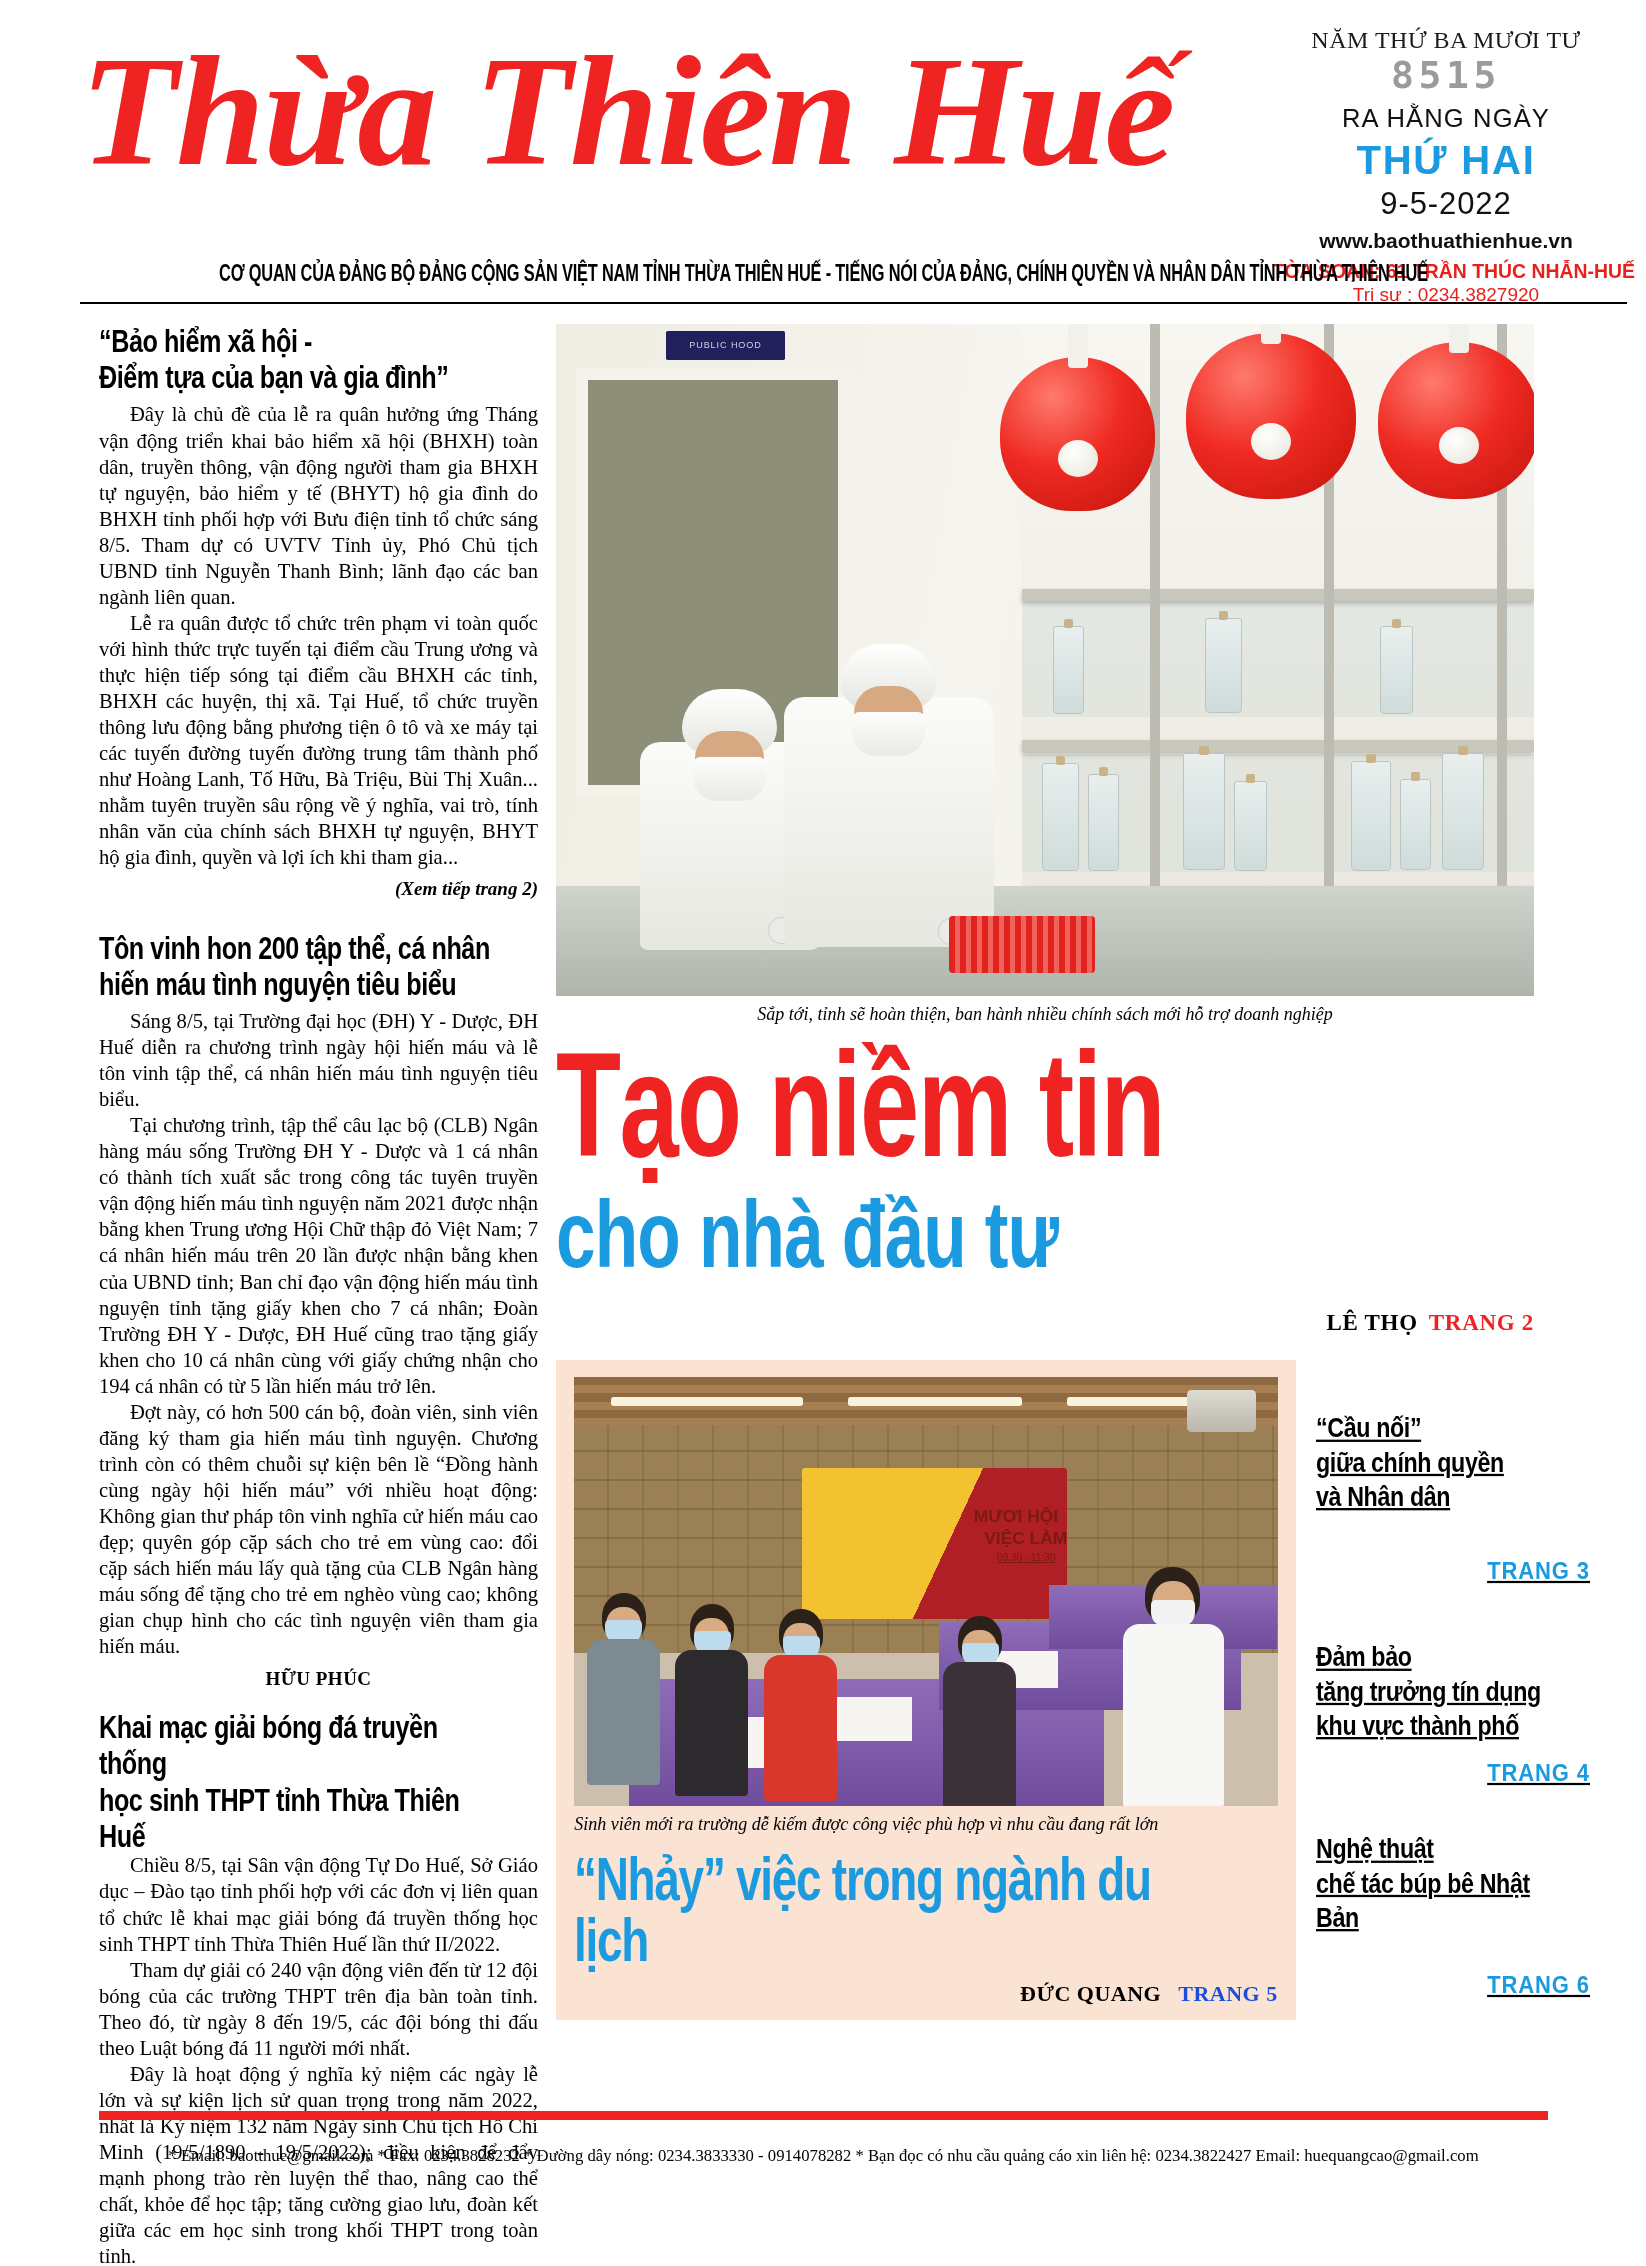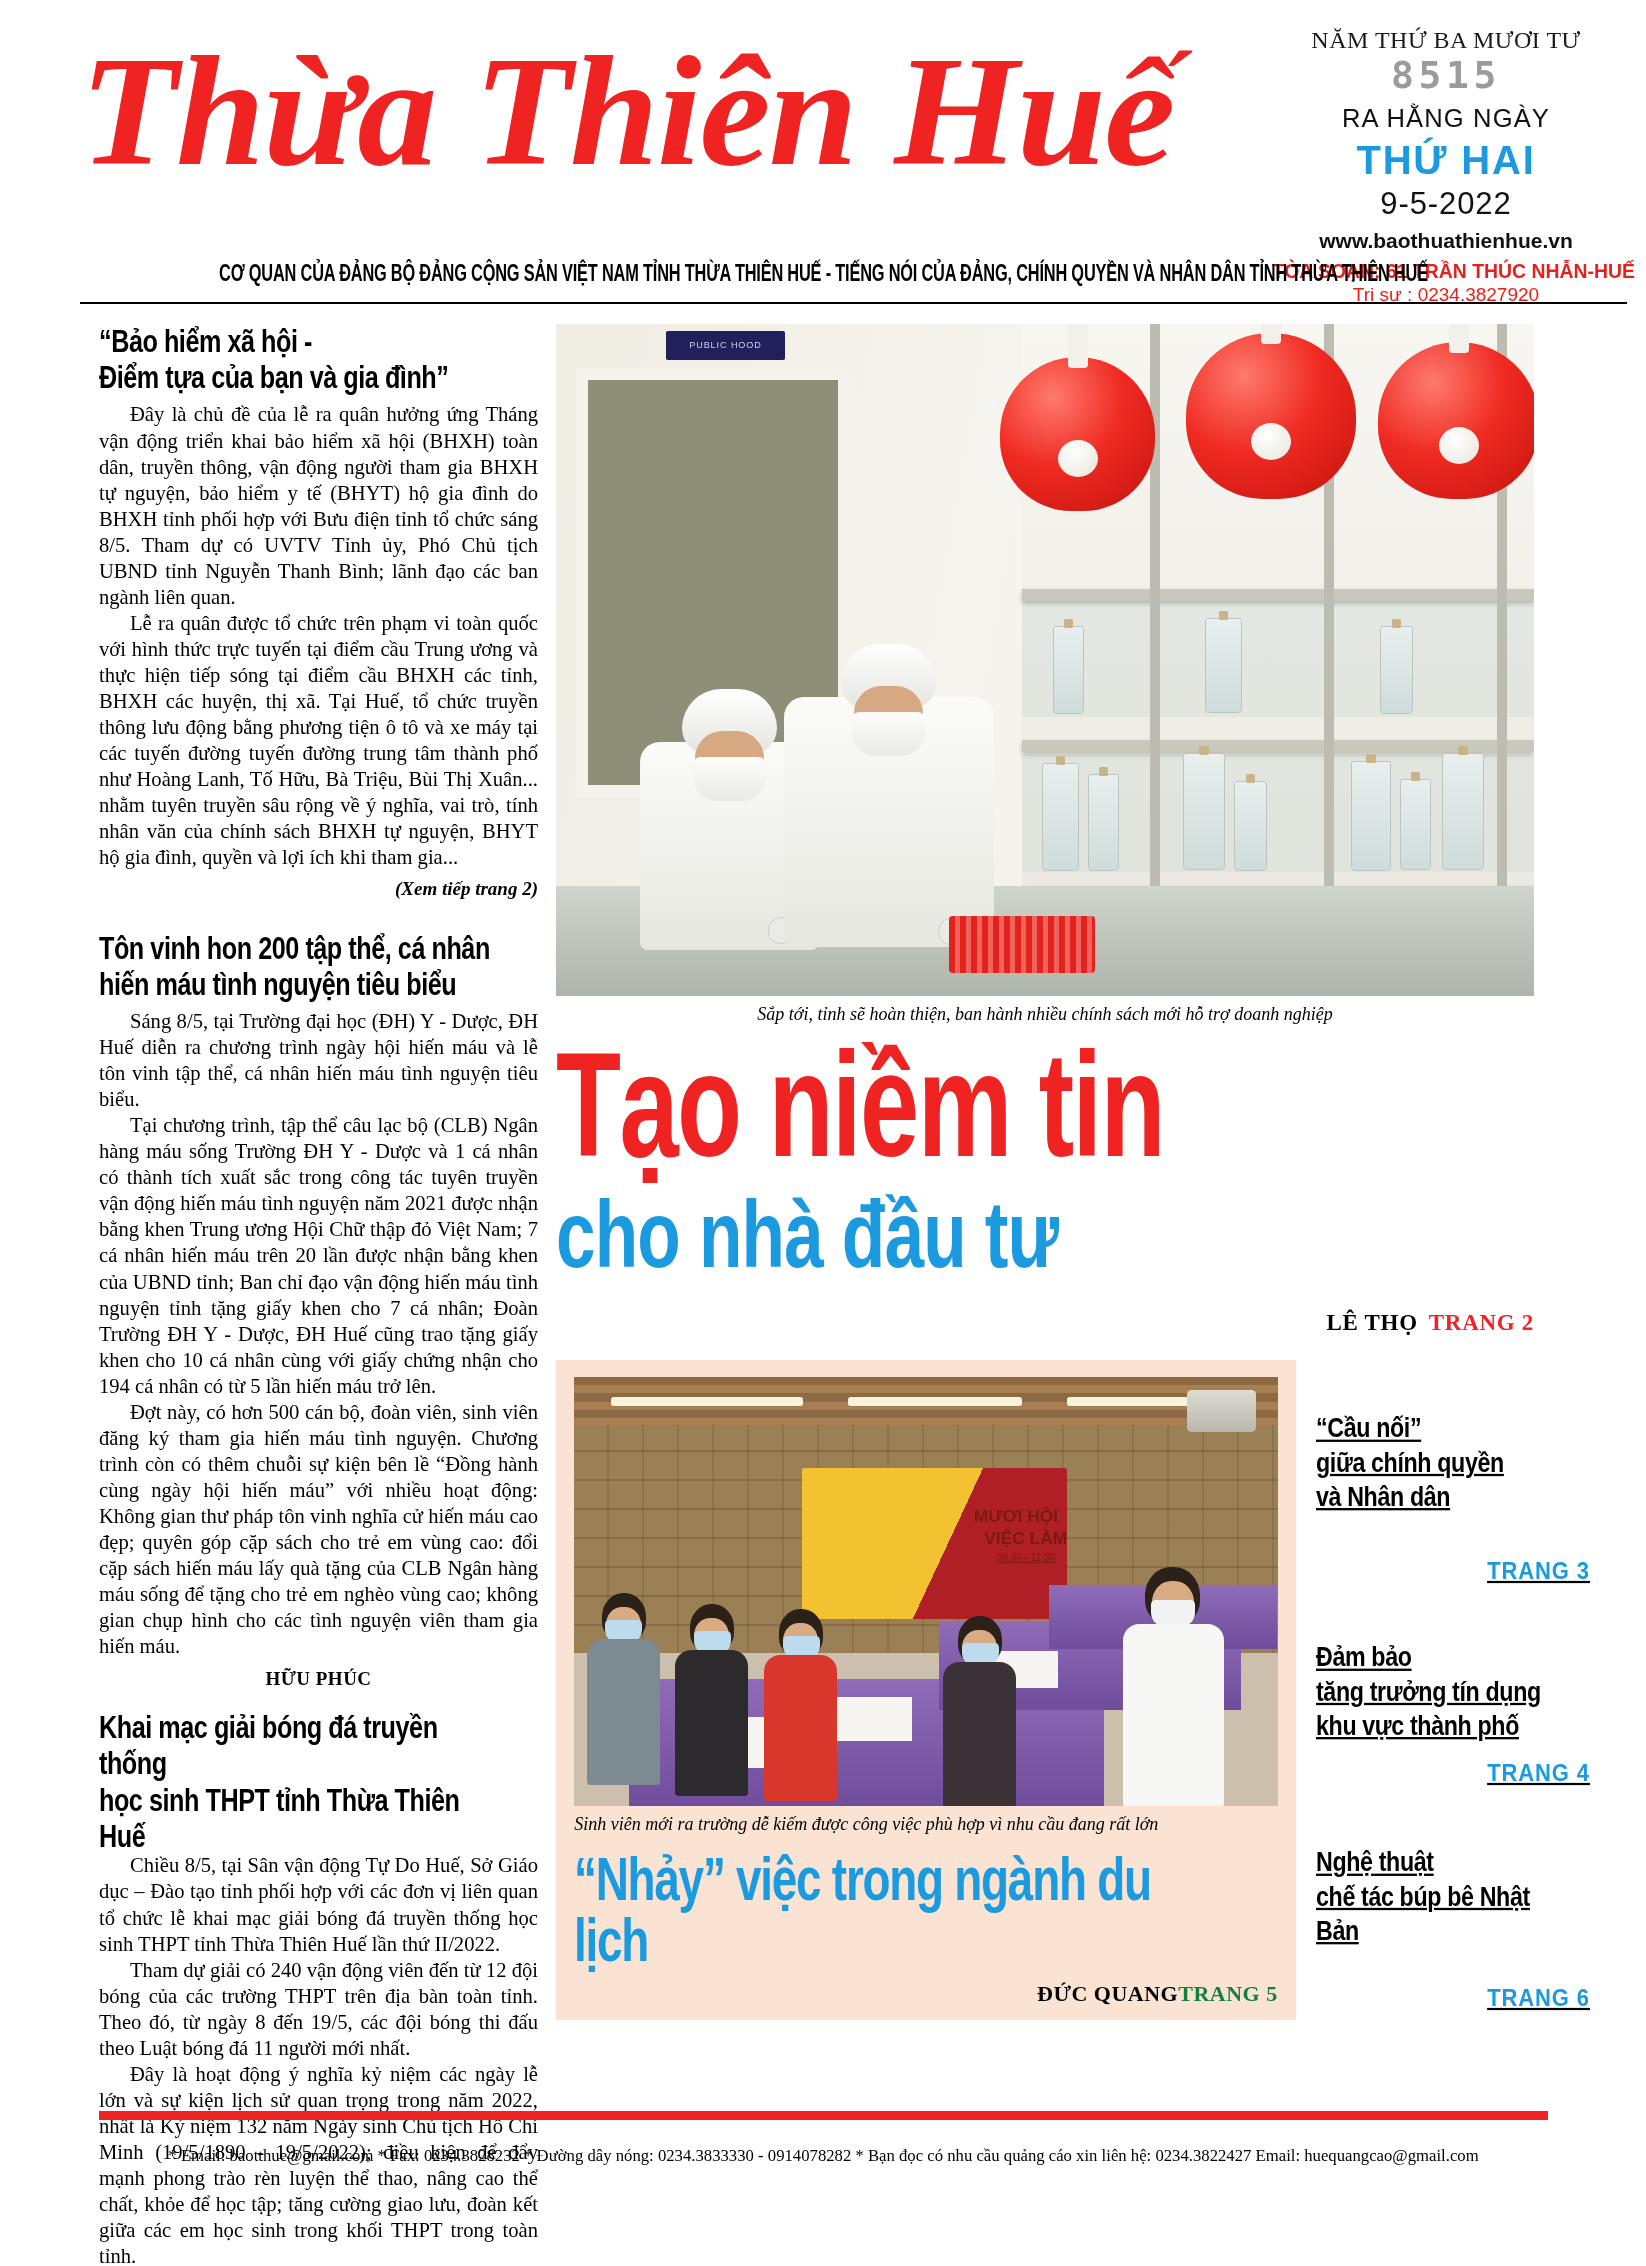--- a/index.html
+++ b/index.html
@@ -227,21 +227,21 @@
     font-weight: bold; color: #1b9ae0;
     font-size: 51px; line-height: 1.0; letter-spacing: -1.4px;
     margin-top: 12.8px;
     transform: scaleX(0.9) scaleY(1.2); transform-origin: left top;
   }
   .feat-by {
     text-align: right; margin-top: 31px;
     font-family: "Liberation Serif", serif; font-weight: bold; font-size: 22px;
     letter-spacing: 0.5px;
   }
-  .feat-by .pg { color: #15803d; margin-left: 0; }
+  .feat-by .pg { color: #1d4ed8; margin-left: 17px; }
 
   
   .rail { position: absolute; left: 1316px; top: 0; width: 274px; text-decoration: underline; }
   .rail-item { margin-bottom: 3.7px; }
   .rail-hl {
     font-family: "Liberation Sans", sans-serif;
     font-weight: bold; color: #000;
     font-size: 25px; line-height: 1.2; letter-spacing: -0.4px;
     transform: scaleX(0.93) scaleY(1.14); transform-origin: left top;
   }
@@ -475,21 +475,21 @@
 
       <div class="rail-item" style="margin-top:55px;">
         <div class="rail-hl">
           <span>Đảm bảo</span><br>
           <span>tăng trưởng tín dụng</span><br>
           <span>khu vực thành phố</span>
         </div>
         <div class="rail-pg" style="margin-top:31px;">TRANG 4</div>
       </div>
 
-      <div class="rail-item" style="margin-top:58px;">
+      <div class="rail-item" style="margin-top:45px;">
         <div class="rail-hl">
           <span>Nghệ thuật</span><br>
           <span>chế tác búp bê Nhật Bản</span>
         </div>
         <div class="rail-pg" style="margin-top:51px;">TRANG 6</div>
       </div>
     </div>
 
   </div>
 

